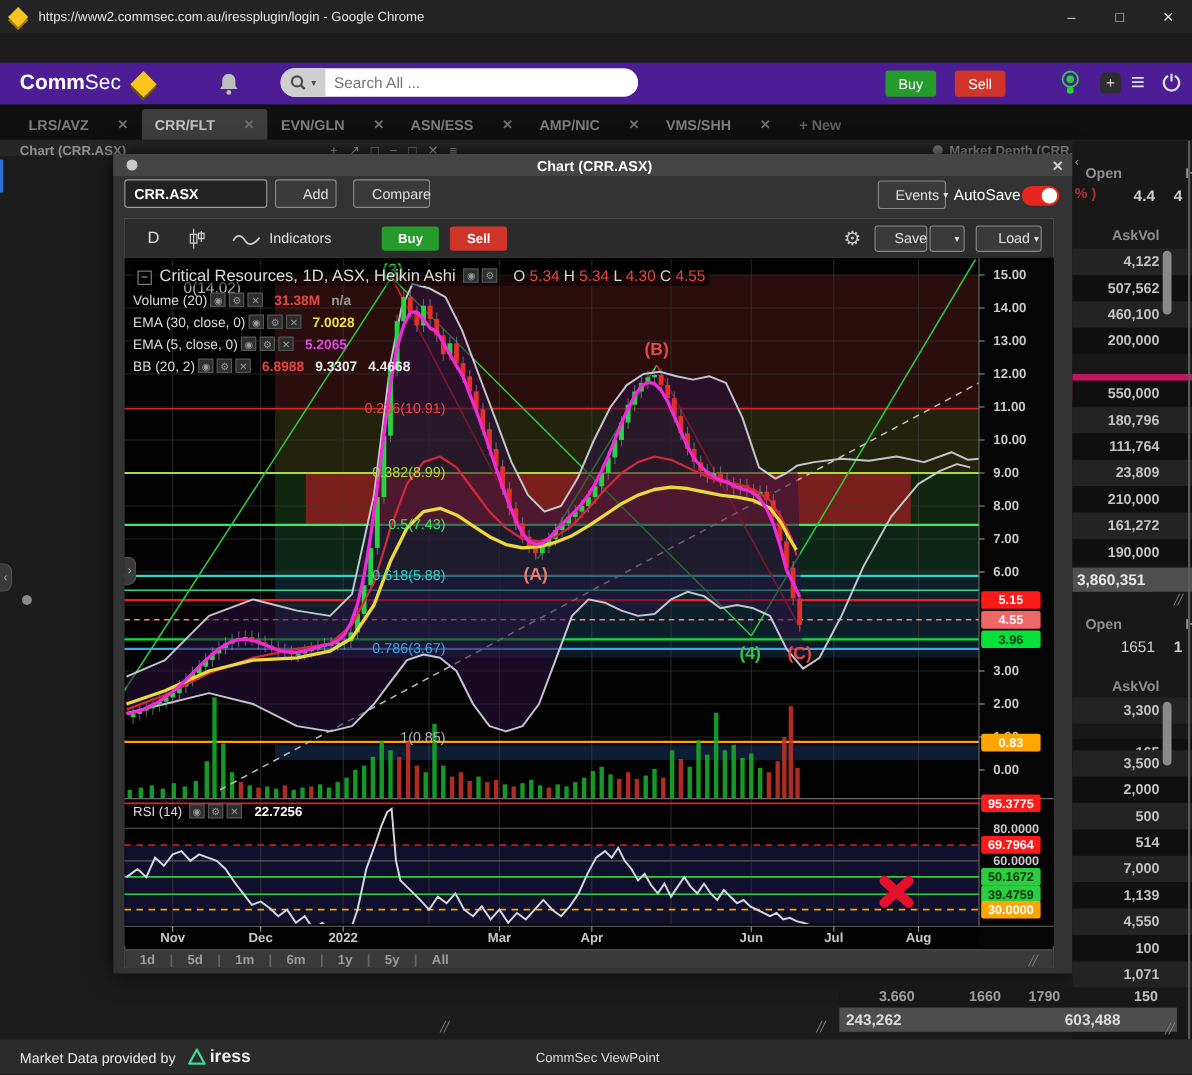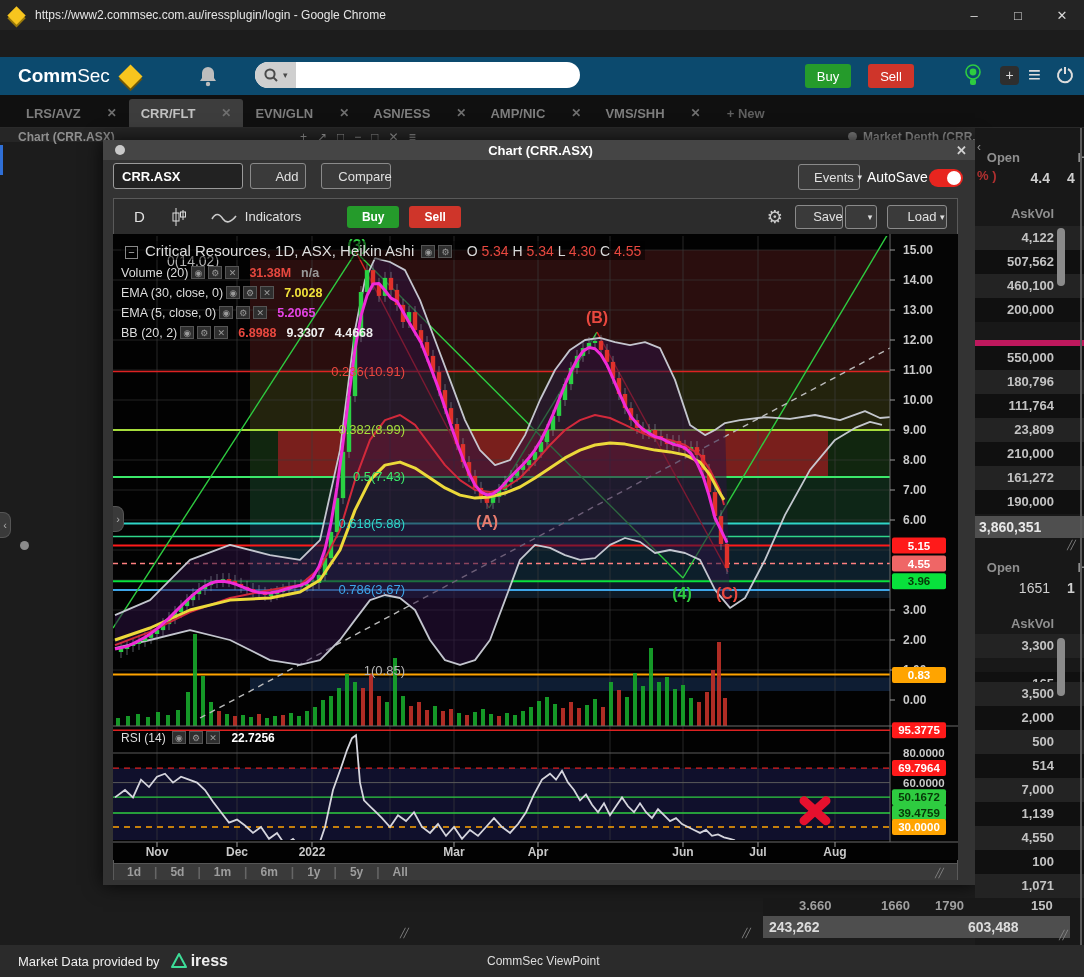--- a/index.html
+++ b/index.html
@@ -7,21 +7,21 @@
   #screen{position:relative;width:1084px;height:977px;overflow:hidden;background:#1c1c1c;}
   .abs{position:absolute;}
   
   #titlebar{left:0;top:0;width:1084px;height:30px;background:#242424;color:#e6e6e6;font-size:12px;display:flex;align-items:center;}
   .fav-diamond{width:13px;height:13px;background:#f7c51e;transform:rotate(45deg);margin:0 12px 0 10px;box-shadow:2px 2px 0 #9a7a0a;}
   .winbtn{width:44px;height:30px;display:flex;align-items:center;justify-content:center;color:#d8d8d8;font-size:13px;}
   #urlbar{left:0;top:30px;width:1084px;height:27px;background:#f2f2f2;display:flex;align-items:center;border-bottom:1px solid #cfcfcf;}
   #urlbar .domain{color:#2b2b2b;font-size:14px;}
   #urlbar .path{color:#8a8a8a;font-size:14px;}
   
-  #appbar{left:0;top:57px;width:1084px;height:38px;background:#0c4a6e;display:flex;align-items:center;}
+  #appbar{left:0;top:57px;width:1084px;height:38px;background:#4c1d95;display:flex;align-items:center;}
   .logo-comm{color:#fff;font-weight:bold;font-size:19px;}
   .logo-sec{color:#fff;font-weight:normal;font-size:19px;}
   .logo-diamond{display:inline-block;width:17px;height:17px;background:#f7c51e;transform:rotate(45deg);margin-left:12px;box-shadow:2px 2px 0 #6e5708;}
   #searchbox{position:absolute;left:255px;top:5px;width:325px;height:26px;background:#fff;border-radius:13px;display:flex;align-items:center;overflow:hidden;}
   #search-seg{background:#cfcfcf;height:100%;display:flex;align-items:center;padding:0 8px;}
   #searchbox input{border:0;outline:none;flex:1;font-size:14px;color:#333;padding-left:8px;background:#fff;}
   .pillbtn{height:24px;border-radius:3px;color:#fff;font-size:13px;display:flex;align-items:center;justify-content:center;border:none;}
   .buy{background:#259b2b;} .sell{background:#cf352a;}
   
   #tabstrip{left:0;top:95px;width:1084px;height:33px;background:#101010;display:flex;align-items:flex-end;padding-left:14px;border-bottom:1px solid #2a2a2a;}
@@ -87,20 +87,21 @@
         <circle cx="10" cy="19" r="2.2" fill="#bdbdbd"></circle>
       </svg>
     <div id="searchbox">
       <span id="search-seg">
         <svg width="16" height="16">
             <circle cx="7" cy="7" r="4.6" fill="none" stroke="#4a4a4a" stroke-width="2"></circle>
             <line x1="10.4" y1="10.4" x2="14" y2="14" stroke="#4a4a4a" stroke-width="2"></line>
           </svg>
         <span style="color:#4a4a4a;font-size:9px;margin-left:4px">▾</span>
       </span>
+      <input placeholder="Search All ..." style="">
     </div>
     <button class="pillbtn buy abs" style="left:805px;top:7px;width:46px">Buy</button>
     <button class="pillbtn sell abs" style="left:868px;top:7px;width:46px">Sell</button>
     <svg class="abs" style="left:963px;top:6px" width="20" height="26">
         <circle cx="10" cy="9" r="7" fill="none" stroke="#2ecc40" stroke-width="1.6"></circle>
         <circle cx="10" cy="9" r="3.4" fill="#2ecc40"></circle>
         <rect x="7" y="16" width="6" height="6" rx="2" fill="#2ecc40"></rect>
       </svg>
     <span class="abs" style="left:1000px;top:9px;width:19px;height:19px;background:#2e2e2e;border-radius:4px;color:#ddd;text-align:center;line-height:18px;font-size:14px">+</span>
     <span class="abs" style="left:1028px;top:5px;color:#ddd;font-size:22px">≡</span>

